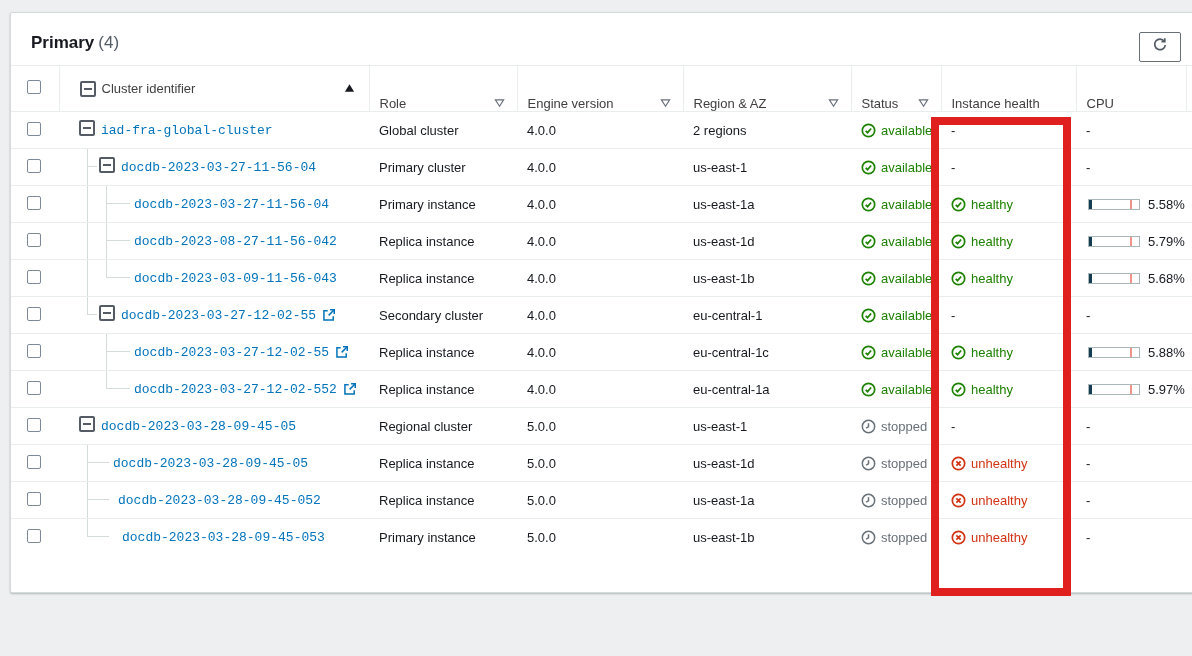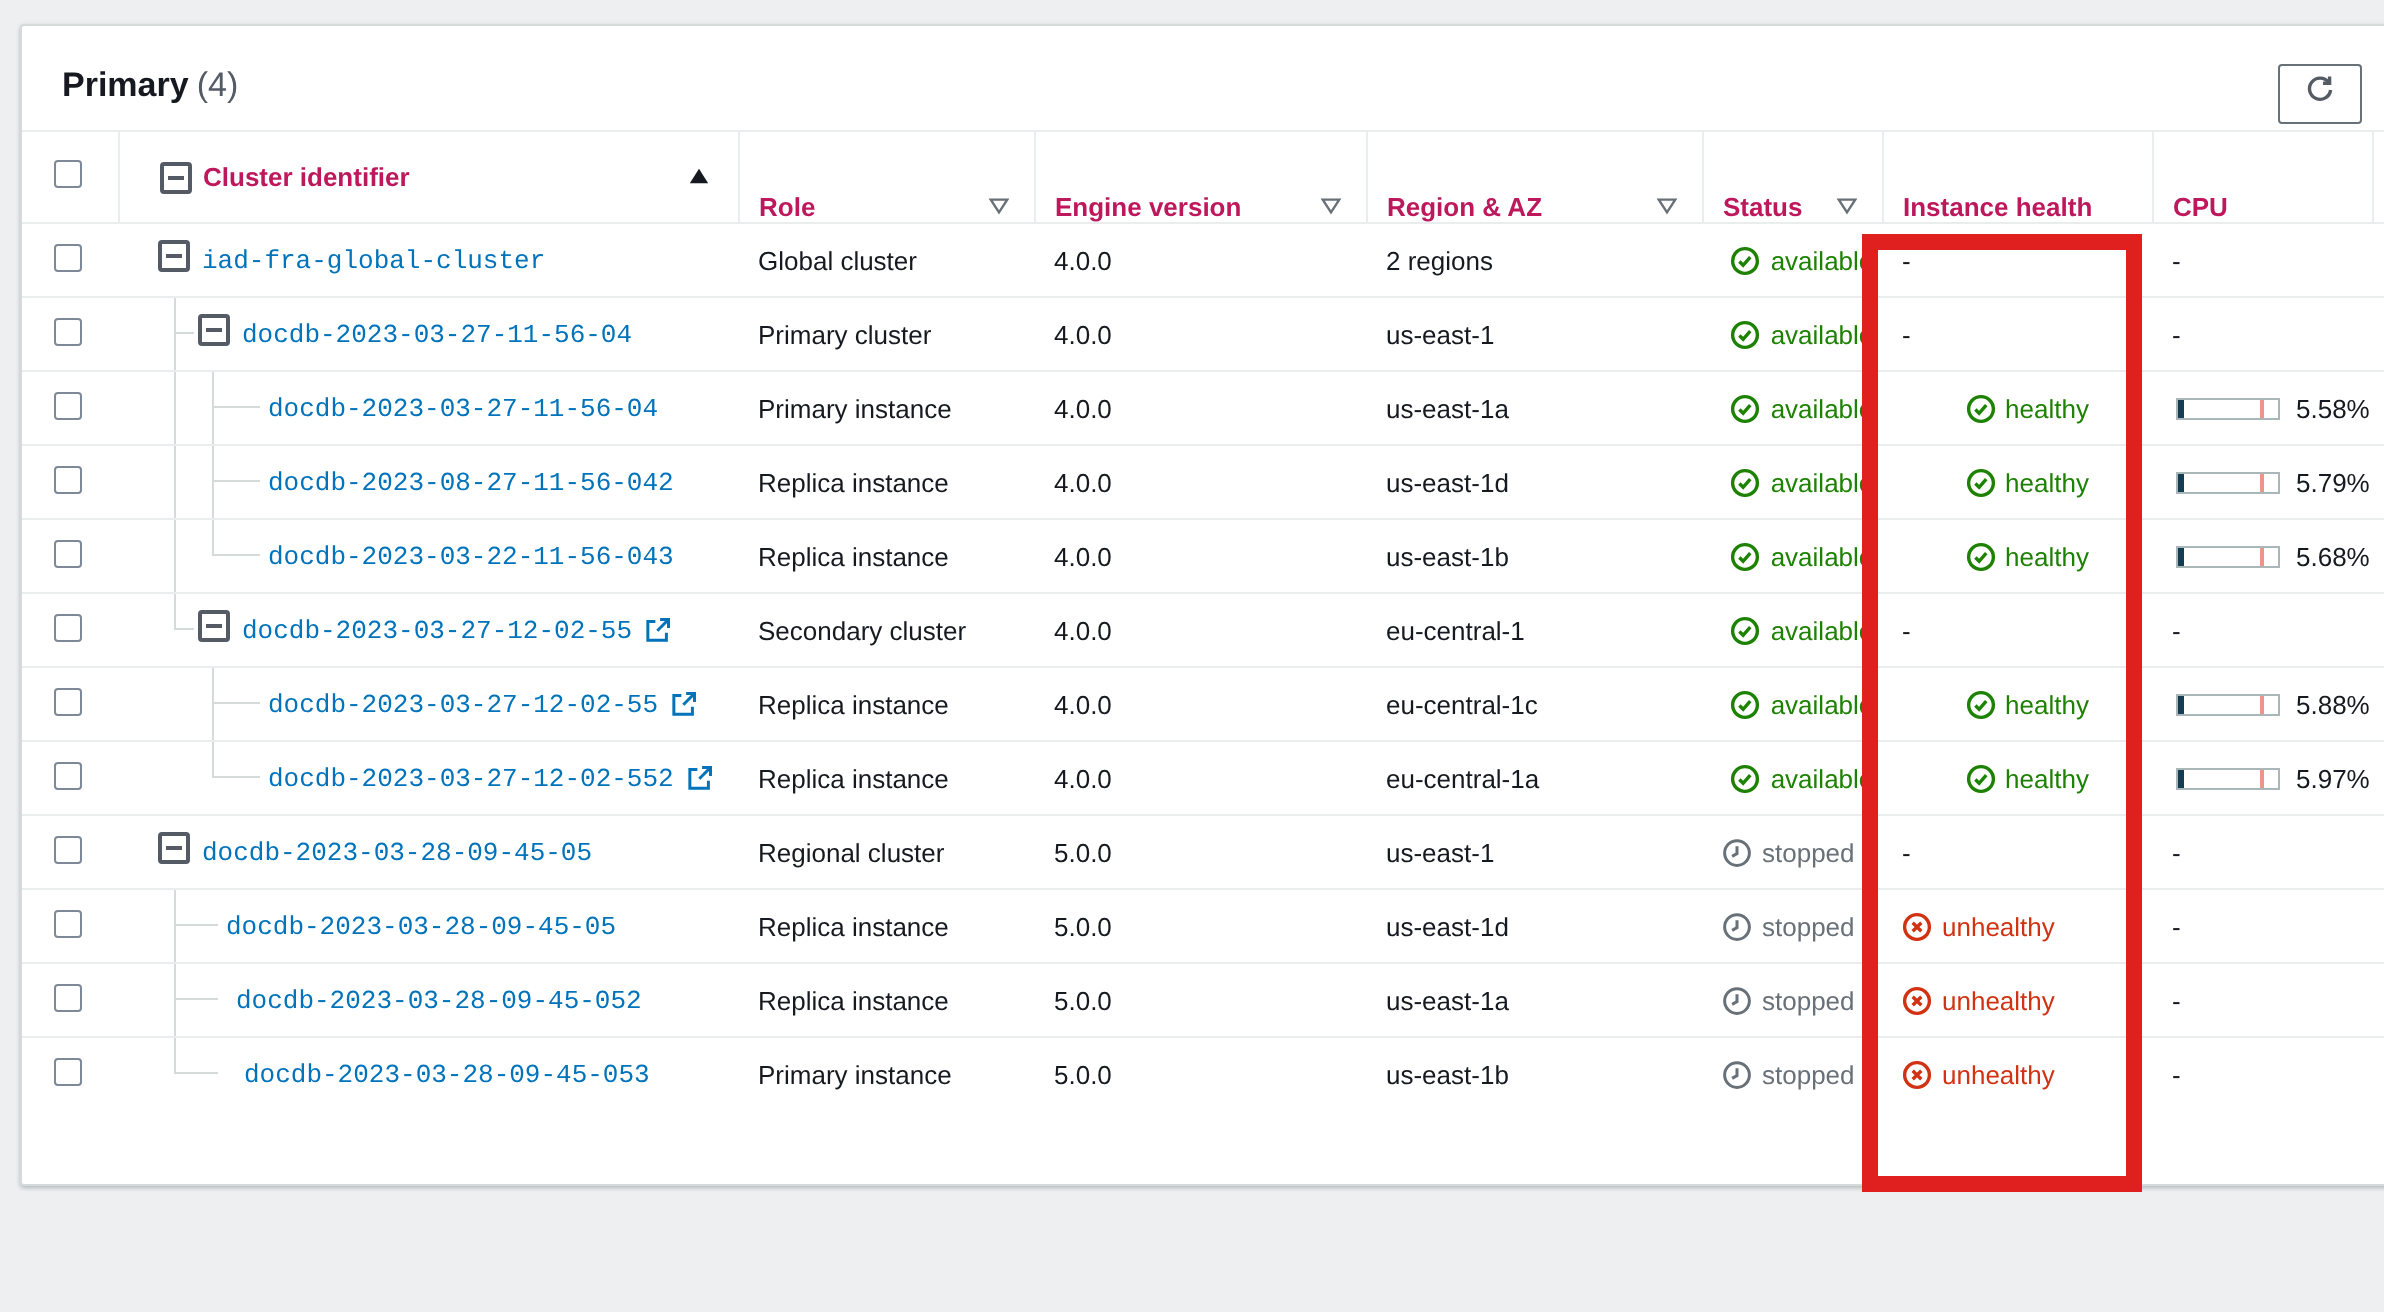--- a/index.html
+++ b/index.html
@@ -21,21 +21,21 @@
   .filter-wrap { position:relative; margin:2px 20px 12px 20px; width:587px; }
   .filter-input { width:100%; height:29px; border:1px solid #aab7b8; border-radius:2px;
     padding:0 8px 0 30px; font-size:13px; font-style:italic; color:#16191f;
     font-family:"Liberation Sans", sans-serif; background:#fff; }
   .filter-input::placeholder { color:#687078; font-style:italic; }
   .search-ic { position:absolute; left:9px; top:7px; }
 
   table { border-collapse:collapse; table-layout:fixed; width:1350px; }
   th, td { font-size:13px; text-align:left; vertical-align:middle; overflow:hidden;
     white-space:nowrap; }
-  thead th { height:37px; font-weight:bold; color:#be185d; border-bottom:1px solid #eaeded;
+  thead th { height:37px; font-weight:normal; color:#404040; border-bottom:1px solid #eaeded;
     border-top:1px solid #eaeded; }
   thead th + th { border-left:1px solid #eaeded; }
   tbody td { height:36px; }
   tbody tr:not(:last-child) td { border-bottom:1px solid #eaeded; }
 
   .th-inner { display:flex; align-items:center; padding:0 12px 0 10px;margin-top:30px; }
   .th-inner .sort { margin-left:auto; }
   .idhdr { display:flex; align-items:center; padding-left:20px; padding-right:14px; }
   .idhdr .lbl { margin-left:6px; }
   .idhdr .sort { margin-left:auto; }
@@ -54,21 +54,21 @@
   .tree .vmid { position:absolute; top:0; height:36px; width:1px; background:#d5dbdb; }
   .tree .vend { position:absolute; top:0; height:18px; width:1px; background:#d5dbdb; }
   .tree .hline { position:absolute; top:17px; height:1px; background:#d5dbdb; }
   .tree .boxpos { position:absolute; top:8px; }
   .tree .idwrap { position:absolute; top:0; height:36px; display:flex; align-items:center; gap:6px;font-family:Liberation Mono, monospace; }
 
   a.id-link { color:#0073bb; text-decoration:none; cursor:pointer; }
 
   .cell-pad { padding-left:10px; }
   .status-flex { display:flex; align-items:center; gap:5px; padding-left:10px; }
-  .st-available, .st-healthy { color:#1d8102;justify-content:center; }
+  .st-available, .st-healthy { color:#1d8102; }
   .st-stopped { color:#687078; }
   .st-unhealthy { color:#d13212; }
 
   .cpu-flex { display:flex; align-items:center; padding-left:12px; }
   .cpu-bar { position:relative; width:52px; height:11px; border:1px solid #aab7b8;
     background:#fff; flex:none; }
   .cpu-fill { position:absolute; left:0; top:0; bottom:0; background:#143c53; }
   .cpu-tick { position:absolute; top:0; bottom:0; width:2px; background:#f0948a; }
   .cpu-txt { margin-left:8px; }
 
@@ -309,21 +309,21 @@
           <td></td>
         </tr>
         <tr>
           <td class="cell-check"><span class="cb"></span></td>
           <td>
             <div class="tree">
               <i class="guide" style="left: 28px;"></i>
               <i class="vend" style="left: 47px;"></i>
               <i class="hline" style="left: 47px; width: 24px;"></i>
               <span class="idwrap" style="left: 75px;">
-                <a class="id-link" href="#">docdb-2023-03-22-11-56-043</a>
+                <a class="id-link" href="#">docdb-2023-03-09-11-56-043</a>
               </span>
             </div>
           </td>
           <td class="cell-pad"><span>Replica instance</span></td>
           <td class="cell-pad"><span>4.0.0</span></td>
           <td class="cell-pad"><span>us-east-1b</span></td>
           <td>
             <div class="status-flex st-available">
               <svg width="15" height="15" viewBox="0 0 16 16" fill="none" stroke="#1d8102" stroke-width="1.8">
                 <circle cx="8" cy="8" r="6.6"></circle>

